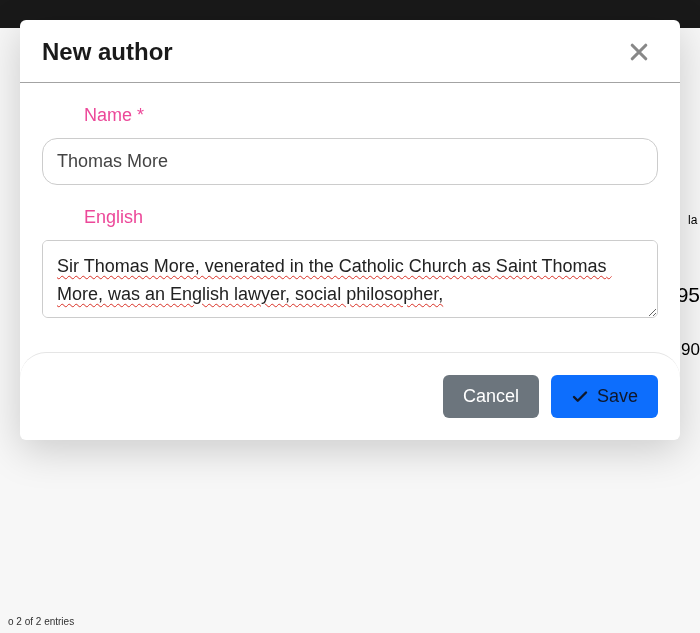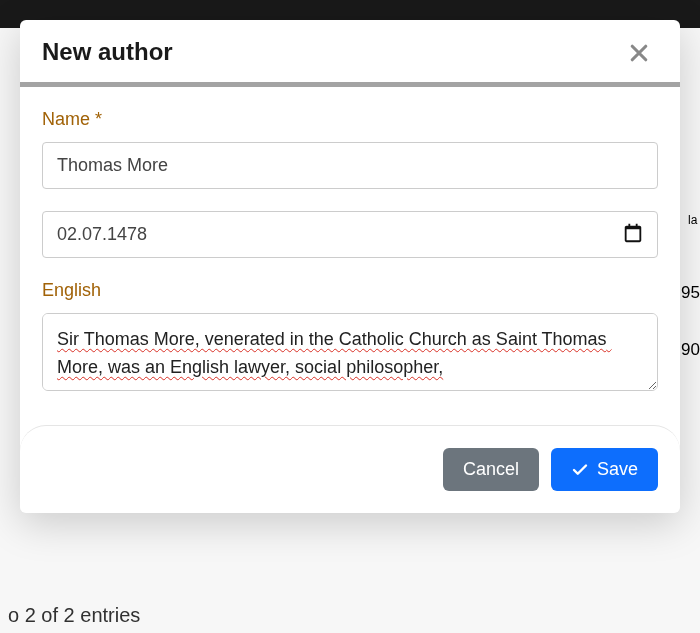--- a/index.html
+++ b/index.html
@@ -19,54 +19,54 @@
     .bg-topbar {
       position: absolute;
       top: 0; left: 0; right: 0;
       height: 28px;
       background: #1a1a1a;
     }
     .bg-foot {
       position: absolute;
       bottom: 0; left: 0;
       padding: 6px 8px;
-      font-size: 20px;
+      font-size: 10px;
       color: #333;
     }
     .bg-col {
       position: absolute;
       top: 213px; right: 0;
       width: 12px;
       font-weight: 400;
       font-size: 12px;
     }
-    .bg-num1 { position: absolute; top: 283px; right: 0; font-size: 17px; }
+    .bg-num1 { position: absolute; top: 283px; right: 0; font-size: 21px; }
     .bg-num2 { position: absolute; top: 340px; right: 0; font-size: 17px; padding-left: 21px; }
     .backdrop {
       position: absolute;
       inset: 0;
       background: rgba(0,0,0,0.03);
     }
     .modal {
       position: absolute;
       top: 20px;
       left: 20px;
       right: 20px;
       background: #fff;
       border-radius: 6px;
       box-shadow: 0 10px 40px rgba(0,0,0,0.18);
       display: flex;
       flex-direction: column;
     }
     .modal-header {
       display: flex;
-      align-items: flex-end;
+      align-items: center;
       justify-content: space-between;
       padding: 18px 28px 16px 22px;
-      border-bottom: 5px solid #a3a3a3;
+      border-bottom: 1px solid #a3a3a3;
     }
     .modal-title {
       font-size: 24px;
       font-weight: 700;
       color: #1a1a1a;
     }
     .close-btn {
       background: none;
       border: none;
       cursor: pointer;
@@ -76,31 +76,32 @@
       align-items: center;
     }
     .modal-body {
       padding: 22px 22px 30px 22px;
     }
     .field { margin-bottom: 22px; }
     .field:last-child { margin-bottom: 0; }
     .label {
       display: block;
       font-size: 18px;
-      color: #a16207;
+      color: #ec4899;
       margin-bottom: 12px;
       font-weight: 400;
+      margin-left: 42px;
     }
     .text-input {
       width: 100%;
       padding: 12px 14px;
       font-size: 18px;
       color: #444;
       border: 1px solid #ccc;
-      border-radius: 4px;
+      border-radius: 15px;
       background: #fff;
       font-family: inherit;
     }
     .date-wrap {
       position: relative;
       display: flex;
       align-items: center;
     }
     .date-wrap .text-input { padding-right: 44px; }
     .calendar-icon {
@@ -141,21 +142,21 @@
       font-size: 18px;
       border: none;
       border-radius: 6px;
       cursor: pointer;
       font-family: inherit;
       display: inline-flex;
       align-items: center;
       gap: 8px;
     }
     .btn-secondary { background: #6c757d; color: #fff; }
-    .btn-primary { background: #0d6efd; color: #ffffff; }
+    .btn-primary { background: #0d6efd; color: #0f172a; }
   </style>
 </head>
 <body>
 
 <div class="bg-layer">
   <div class="bg-topbar"></div>
   <div class="bg-col">la</div>
   <div class="bg-num1">95</div>
   <div class="bg-num2">90</div>
   <div class="bg-foot">o 2 of 2 entries</div>
@@ -175,28 +176,20 @@
   </div>
 
   <div class="modal-body">
 
     <div class="field">
       <label class="label">Name *</label>
       <input type="text" class="text-input" value="Thomas More" style="">
     </div>
 
     <div class="field">
-      <div class="date-wrap">
-        <input type="text" class="text-input" value="02.07.1478" style="">
-        <span class="calendar-icon">
-          <svg width="22" height="22" viewBox="0 0 24 24" fill="currentColor">
-            <path d="M7 2v2H5c-1.1 0-2 .9-2 2v14c0 1.1.9 2 2 2h14c1.1 0 2-.9 2-2V6c0-1.1-.9-2-2-2h-2V2h-2v2H9V2H7zm12 6v12H5V8h14z"></path>
-          </svg>
-        </span>
-      </div>
     </div>
 
     <div class="field">
       <label class="label">English</label>
       <textarea class="textarea" style="">Sir Thomas More, venerated in the Catholic Church as Saint Thomas More, was an English lawyer, social philosopher,</textarea>
     </div>
 
   </div>
 
   <div class="modal-footer">

